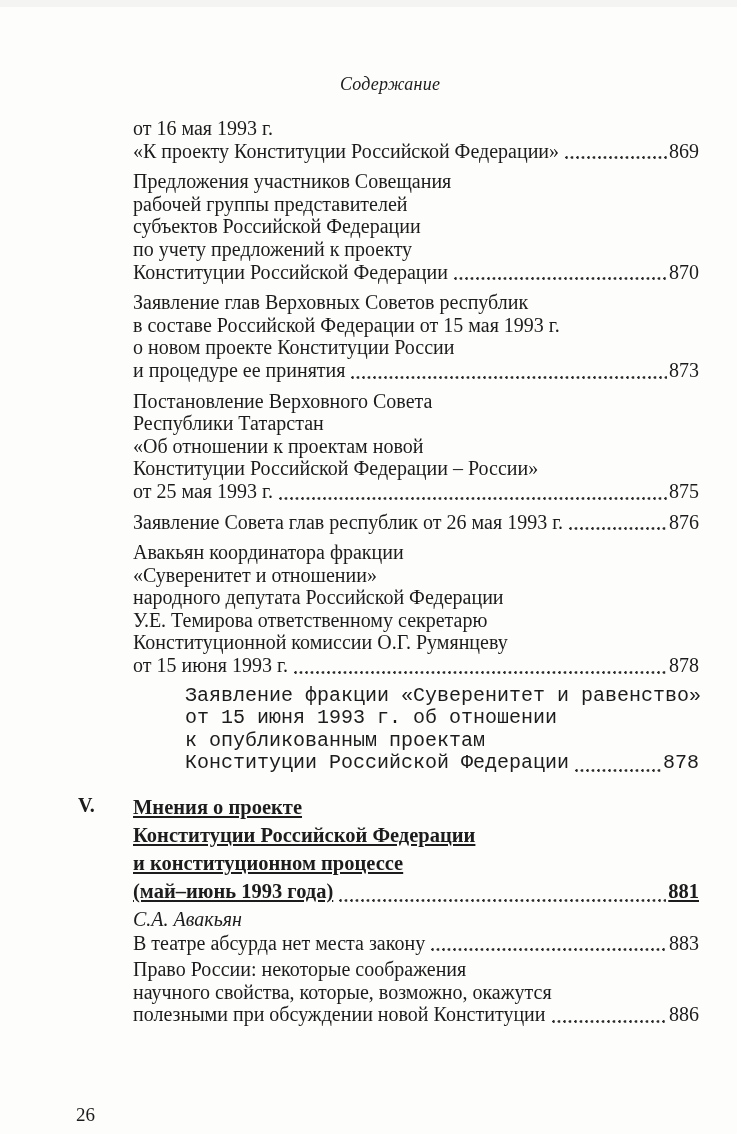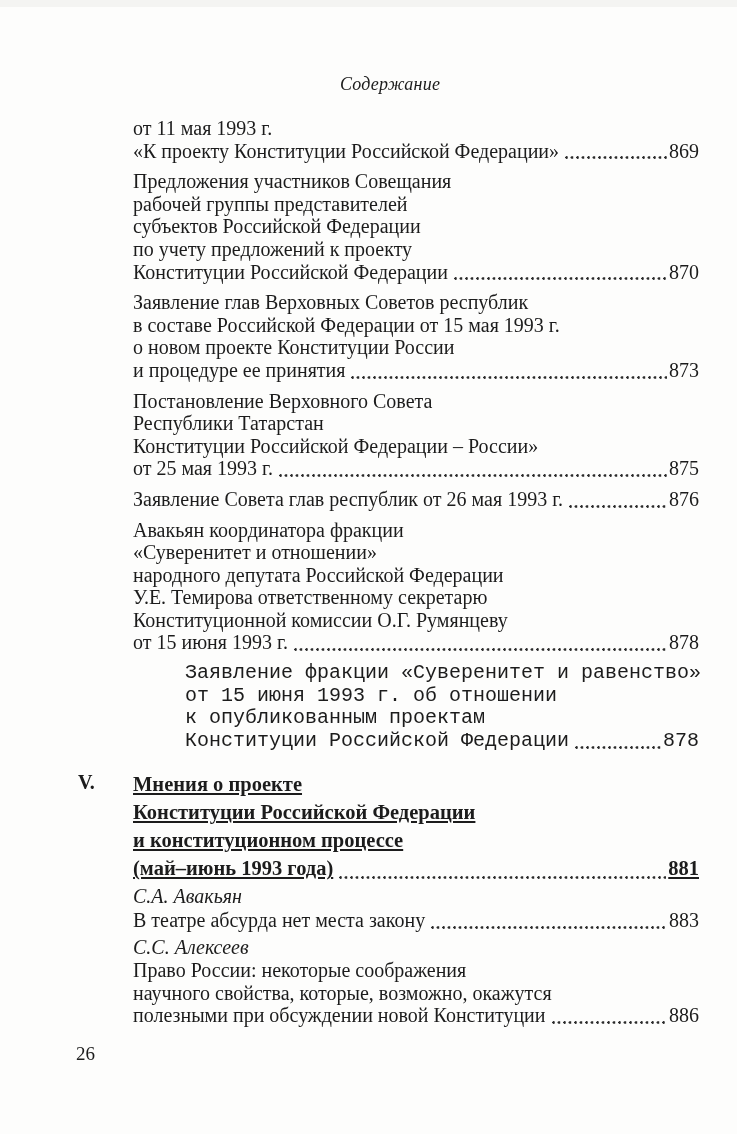--- a/index.html
+++ b/index.html
@@ -83,35 +83,35 @@
     white-space: nowrap;
   }
   .author-group .line {
     font-size: 20px;
     line-height: 22.6px;
     white-space: nowrap;
   }
   .folio {
     position: absolute;
     left: 76px;
-    top: 1036px;
+    top: 1097px;
     font-size: 19px;
   }
 </style>
 </head>
 <body>
 
 <div class="page">
 
   <div class="running-head">Содержание</div>
 
   <main class="toc">
 
     <div class="entry">
-      <div class="line">от 11 мая 1993 г.</div>
+      <div class="line">от 16 мая 1993 г.</div>
       <div class="line lastline">
         <span class="ltext">«К проекту Конституции Российской Федерации»</span>
         <span class="leader"></span>
         <span class="pnum">869</span>
       </div>
     </div>
 
     <div class="entry">
       <div class="line">Предложения участников Совещания</div>
       <div class="line">рабочей группы представителей</div>
@@ -131,20 +131,21 @@
       <div class="line lastline">
         <span class="ltext">и процедуре ее принятия</span>
         <span class="leader"></span>
         <span class="pnum">873</span>
       </div>
     </div>
 
     <div class="entry">
       <div class="line">Постановление Верховного Совета</div>
       <div class="line">Республики Татарстан</div>
+      <div class="line">«Об отношении к проектам новой</div>
       <div class="line">Конституции Российской Федерации – России»</div>
       <div class="line lastline">
         <span class="ltext">от 25 мая 1993 г.</span>
         <span class="leader"></span>
         <span class="pnum">875</span>
       </div>
     </div>
 
     <div class="entry">
       <div class="line lastline">
@@ -193,21 +194,20 @@
     <div class="author-group">
       <div class="author">С.А. Авакьян</div>
       <div class="line lastline">
         <span class="ltext">В театре абсурда нет места закону</span>
         <span class="leader"></span>
         <span class="pnum">883</span>
       </div>
     </div>
 
     <div class="author-group">
-      <div class="author">С.С. Алексеев</div>
       <div class="line">Право России: некоторые соображения</div>
       <div class="line">научного свойства, которые, возможно, окажутся</div>
       <div class="line lastline">
         <span class="ltext">полезными при обсуждении новой Конституции</span>
         <span class="leader"></span>
         <span class="pnum">886</span>
       </div>
     </div>
 
   </main>

